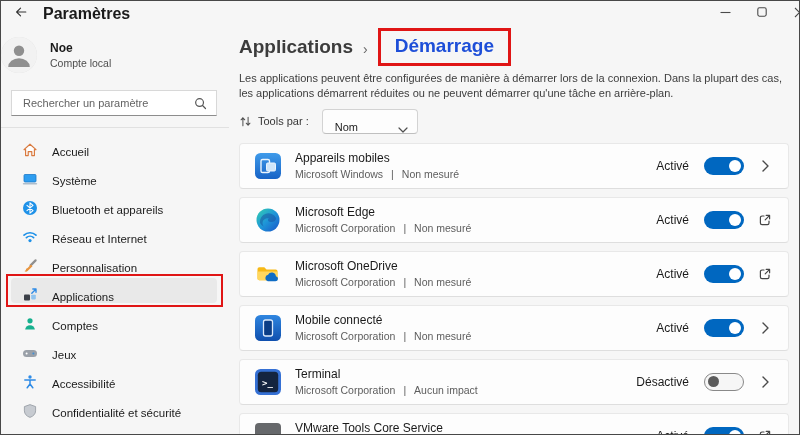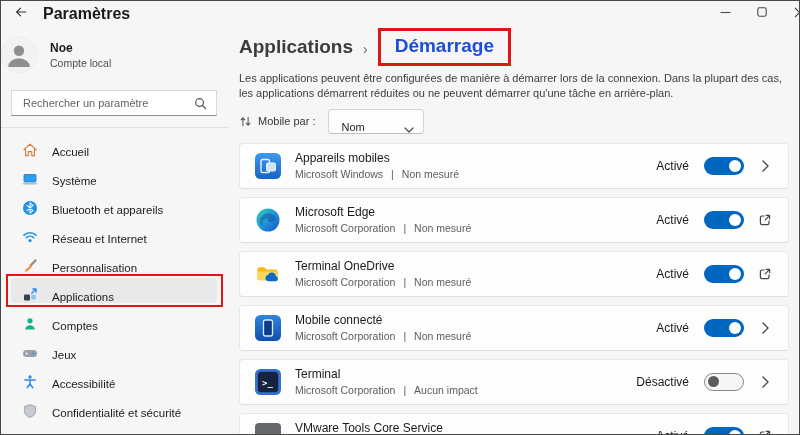--- a/index.html
+++ b/index.html
@@ -218,21 +218,21 @@
         <span class="crumb-sep">›</span>
         <span class="crumb-current">Démarrage</span>
       </div>
       <p class="desc">Les applications peuvent être configurées de manière à démarrer lors de la connexion. Dans la plupart des cas, les applications démarrent réduites ou ne peuvent démarrer qu'une tâche en arrière-plan.</p>
       <div class="sortrow">
         <span style="display:flex">
             <svg width="13" height="13" viewBox="0 0 14 14">
               <path d="M4.2 11.5V3M4.2 3L2.2 5.2M4.2 3l2 2.2M9.8 2.5V11M9.8 11l-2-2.2M9.8 11l2-2.2" stroke="#4f4f4f" stroke-width="1.1" fill="none" stroke-linecap="round" stroke-linejoin="round"></path>
             </svg>
           </span>
-        <span>Mobile par :</span>
+        <span>Tools par :</span>
         <span class="dropdown">
           <span>Nom</span>
           <span style="display:flex">
               <svg width="10" height="6" viewBox="0 0 10 6">
                 <path d="M1 1l4 4 4-4" stroke="#4f4f4f" stroke-width="1.2" fill="none" stroke-linecap="round" stroke-linejoin="round"></path>
               </svg>
             </span>
         </span>
       </div>
       <div class="app-list" id="applist">
@@ -303,21 +303,21 @@
   </div>
           <div class="app-row">
     <span class="app-icon">
               <svg width="26" height="26" viewBox="0 0 26 26">
                 <path d="M2.5 8a1.8 1.8 0 0 1 1.8-1.8h5l2.2 2.2h9.2A1.8 1.8 0 0 1 22.5 10.2v7.3a1.8 1.8 0 0 1-1.8 1.8H4.3a1.8 1.8 0 0 1-1.8-1.8Z" fill="#f7b916"></path>
                 <path d="M2.5 10.5h20v7a1.8 1.8 0 0 1-1.8 1.8H4.3a1.8 1.8 0 0 1-1.8-1.8Z" fill="#ffd75e"></path>
                 <path d="M12.8 20.3h7.6a2.6 2.6 0 0 0 .5-5.15 4.1 4.1 0 0 0-7.8-1.3 3.3 3.3 0 0 0-.3 6.45z" fill="#0f6cc4"></path>
               </svg>
             </span>
     <div class="app-text">
-      <div class="app-name">Terminal OneDrive</div>
+      <div class="app-name">Microsoft OneDrive</div>
       <div class="app-sub">
         <span>Microsoft Corporation</span>
         <span>|</span>
         <span>Non mesuré</span>
       </div>
     </div>
     <span class="app-status">Activé</span>
     <div class="toggle on">
               <div class="knob"></div>
             </div>

